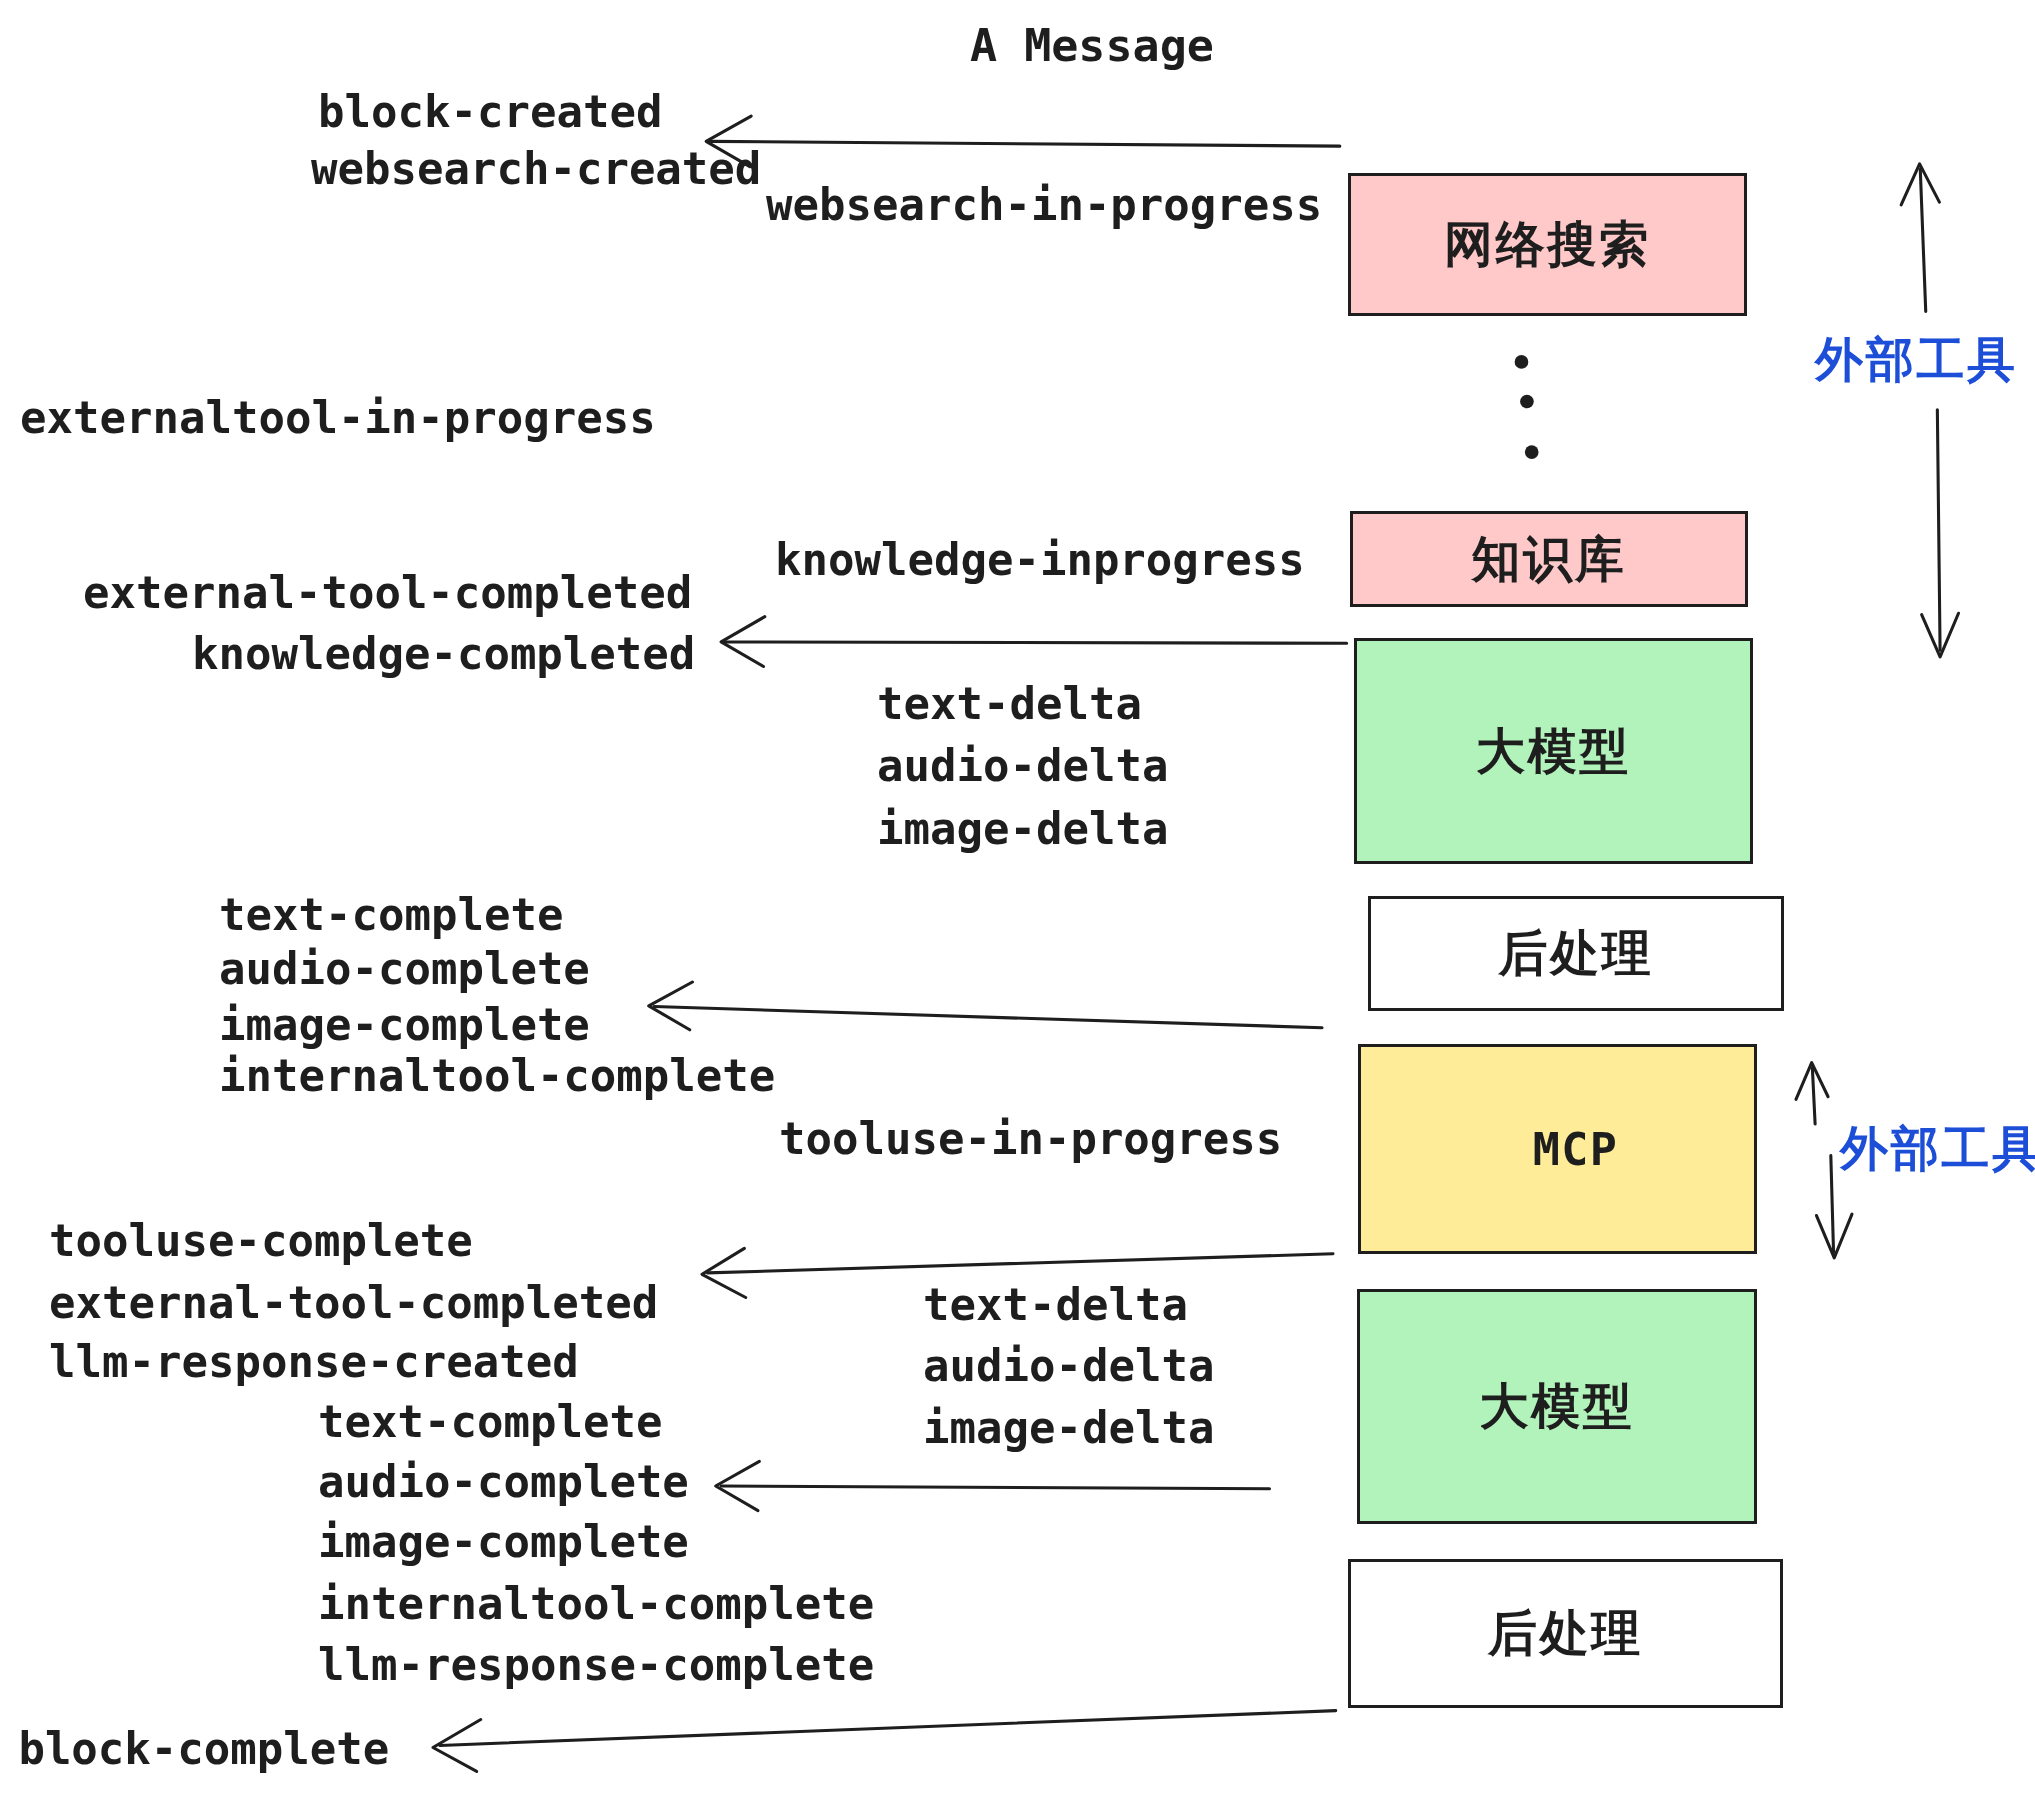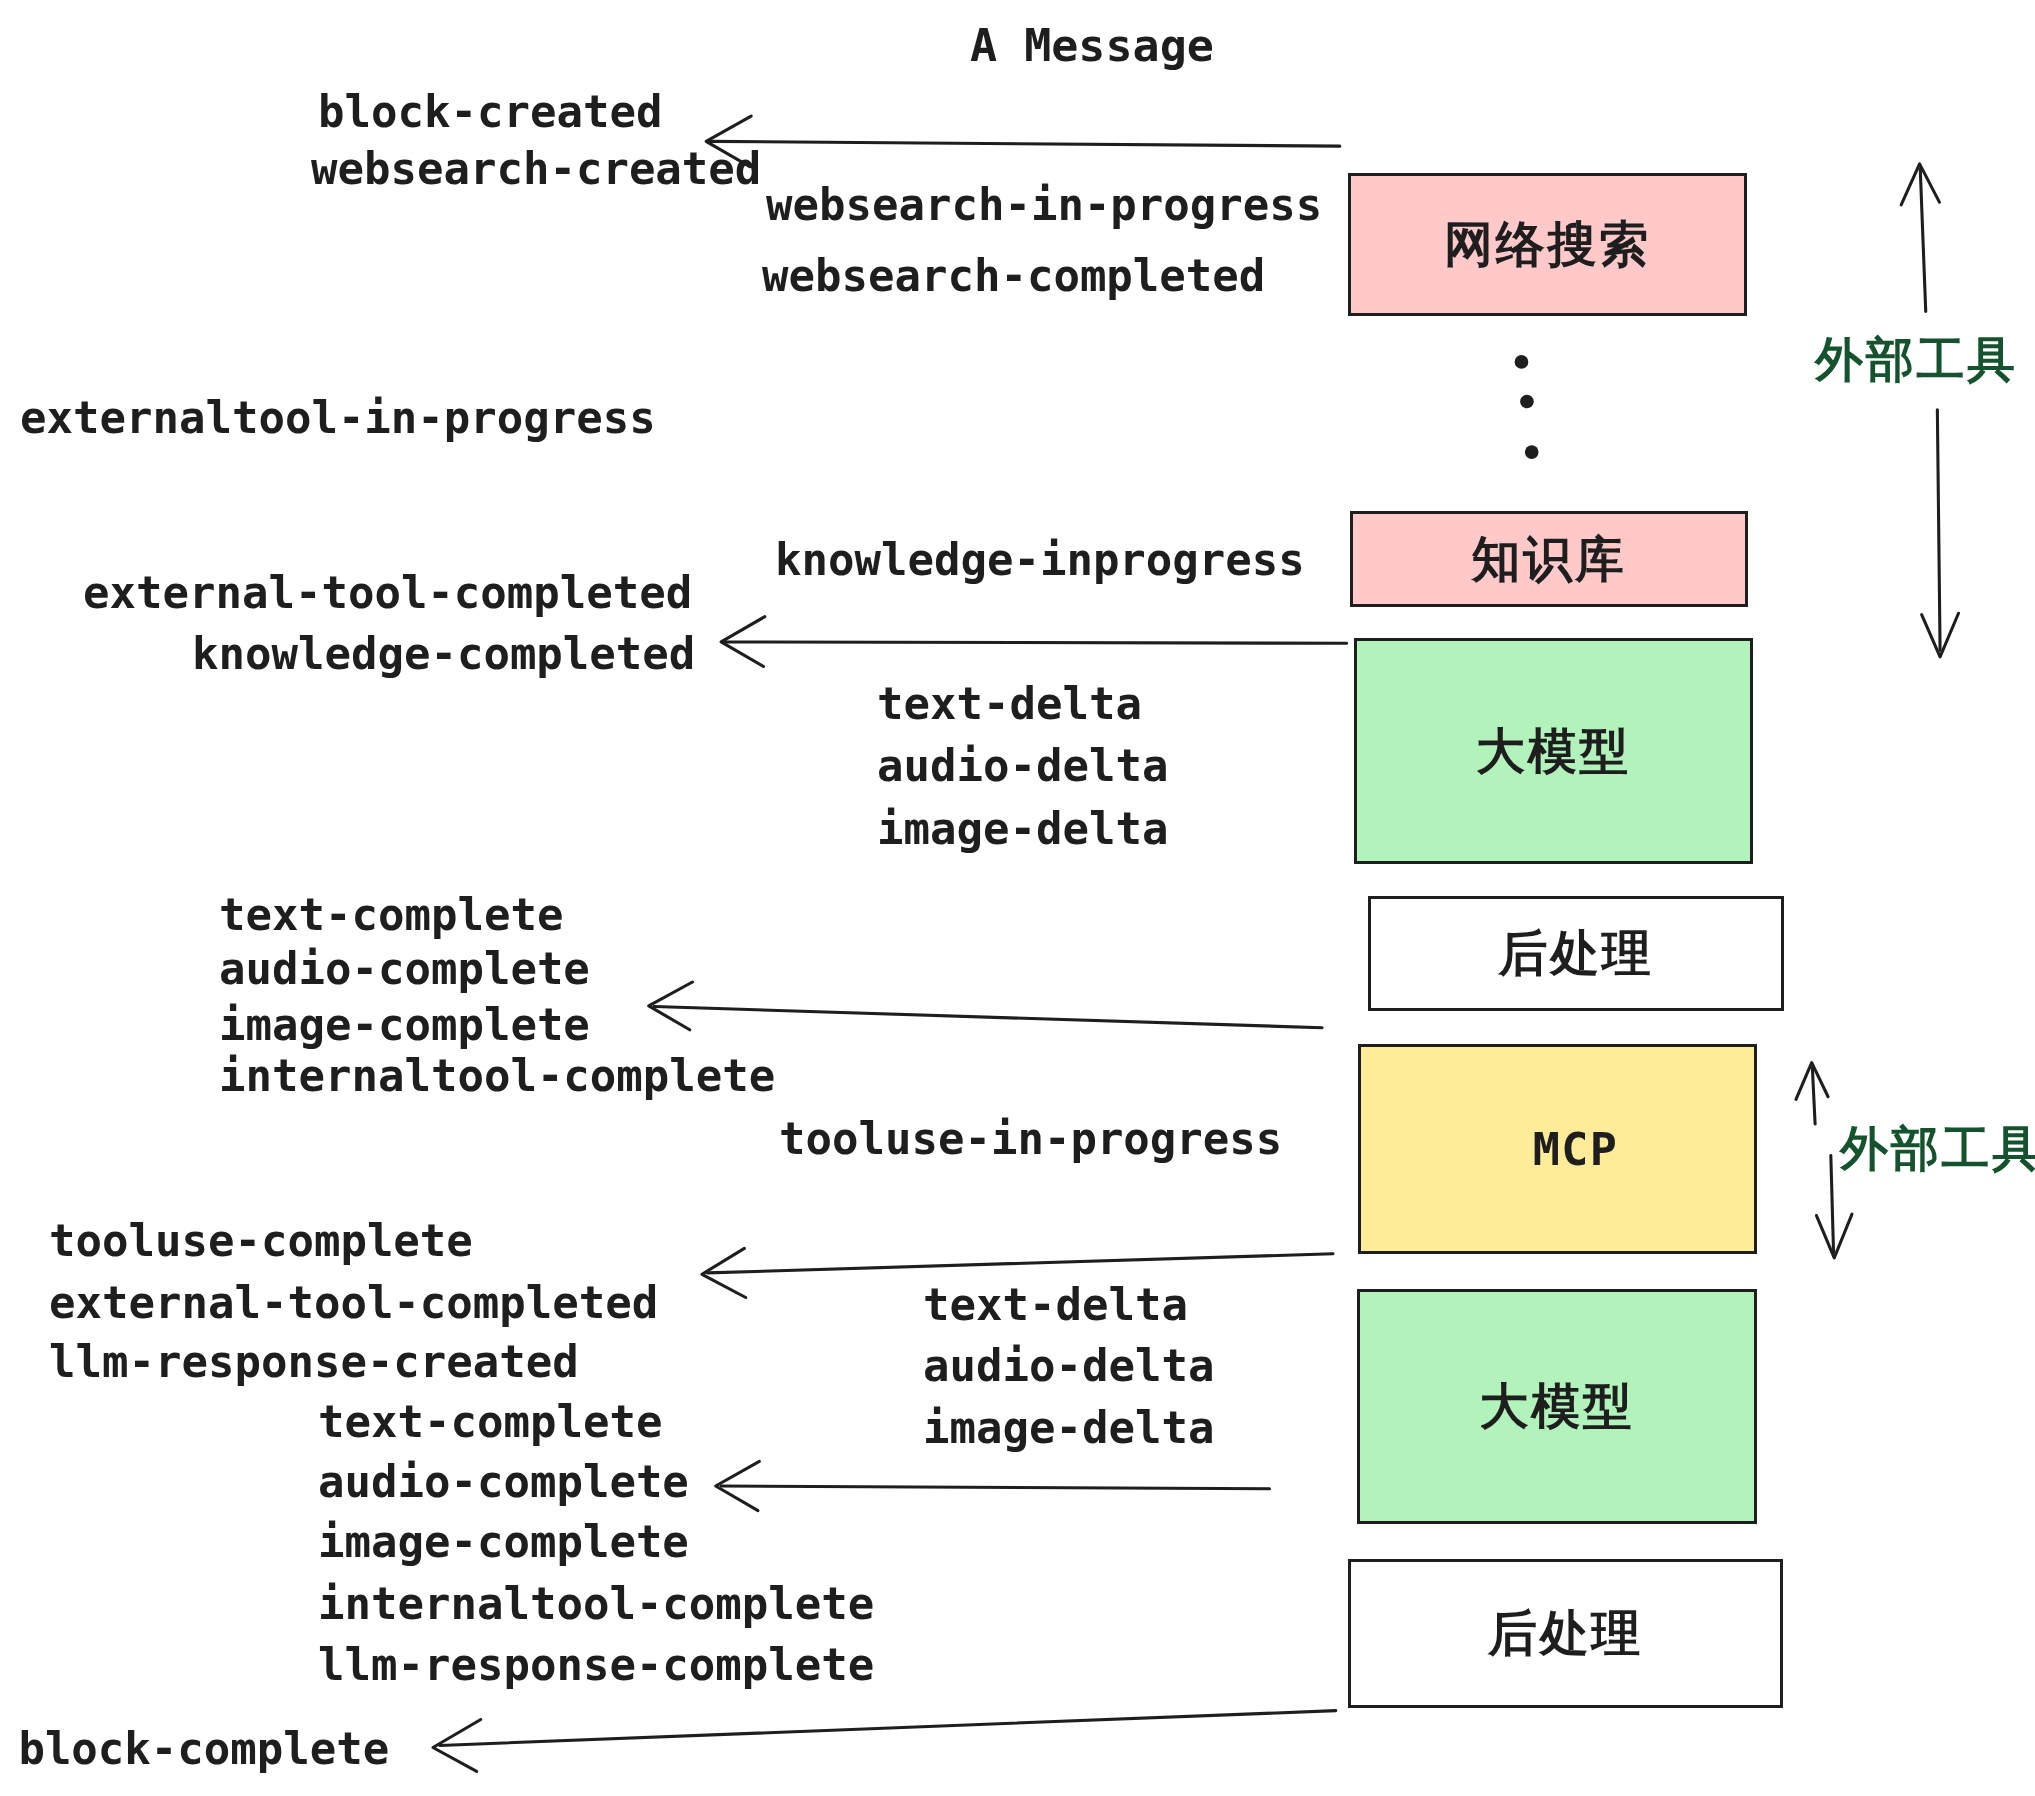--- a/index.html
+++ b/index.html
@@ -26,37 +26,36 @@
   }
   .box.mcp .lbl {
     font:700 45px/1 "DejaVu Sans Mono", monospace; letter-spacing:1.4px;
   }
   .fill-pink   { background:#ffc9c9; }
   .fill-green  { background:#b2f2bb; }
   .fill-yellow { background:#ffec99;padding-left:36px; }
   .fill-white  { background:#ffffff; }
   .ann {
     position:absolute; font:600 48px/1 "DejaVu Sans", "Liberation Sans", sans-serif;
-    color:#14532d; white-space:nowrap; letter-spacing:2.7px;
+    color:#1d4ed8; white-space:nowrap; letter-spacing:2.7px;
   }
   svg.overlay { position:absolute; left:0; top:0; pointer-events:none; }
   svg.overlay * { stroke:#1e1e1e; stroke-width:4.5; fill:none; stroke-linecap:round; stroke-linejoin:round; }
   svg.overlay circle { fill:#1e1e1e; stroke:none; }
 </style>
 </head>
 <body>
 
 <div id="canvas">
 
   <div class="title" style="left:970px; top:23px;">A Message</div>
 
   <div class="ev" style="left:318px;  top:90px;">block-created</div>
   <div class="ev" style="left:311px;  top:147px;">websearch-created</div>
   <div class="ev" style="left:758px; top:183px;margin-left:8px;">websearch-in-progress</div>
-  <div class="ev" style="left:762px; top:254px;">websearch-completed</div>
   <div class="ev" style="left:20px;   top:396px;">externaltool-in-progress</div>
   <div class="ev" style="left:775px; top:538px;">knowledge-inprogress</div>
   <div class="ev" style="left:83px;  top:571px;">external-tool-completed</div>
   <div class="ev" style="left:192px;  top:632px;">knowledge-completed</div>
   <div class="ev" style="left:877px; top:682px;">text-delta</div>
   <div class="ev" style="left:877px; top:744px;">audio-delta</div>
   <div class="ev" style="left:877px; top:807px;">image-delta</div>
   <div class="ev" style="left:219px;  top:893px;">text-complete</div>
   <div class="ev" style="left:219px;  top:947px;">audio-complete</div>
   <div class="ev" style="left:219px;  top:1003px;">image-complete</div>

